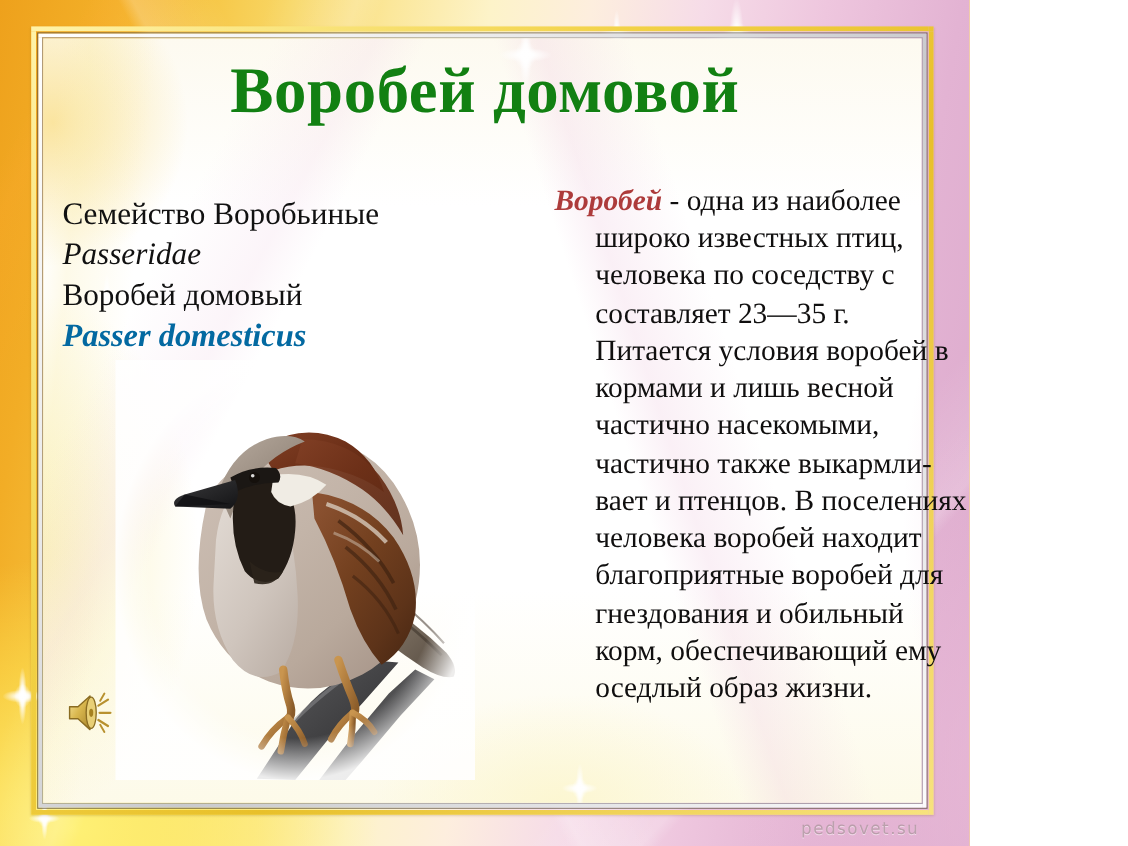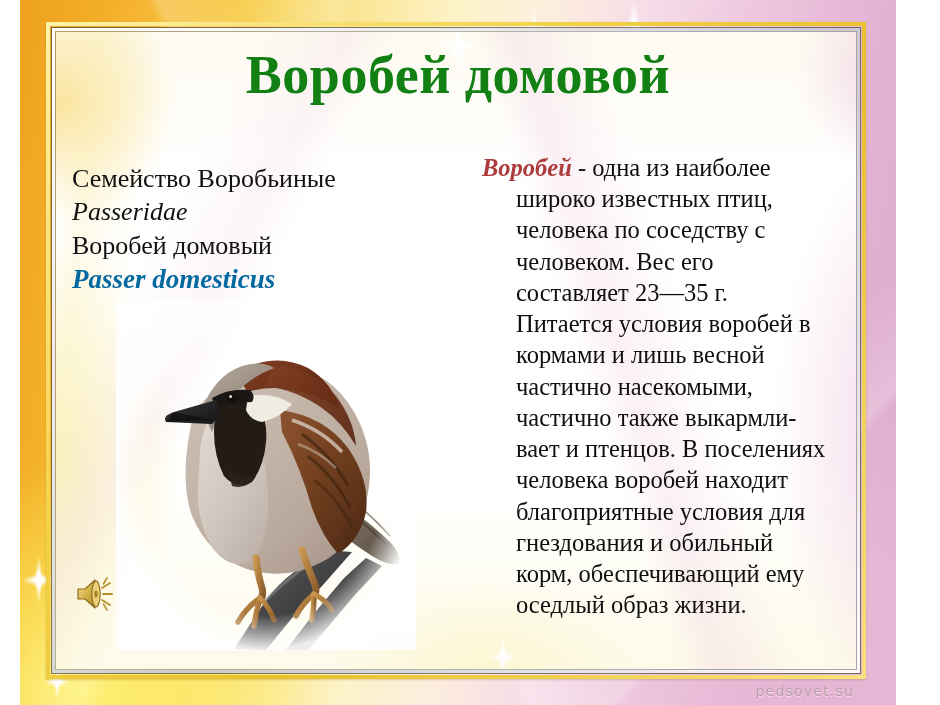--- a/index.html
+++ b/index.html
@@ -9,25 +9,24 @@
     height: 705px;
     overflow: hidden;
   }
   body {
     font-family: "Liberation Serif", "DejaVu Serif", serif;
   }
 
   
   .slide {
     position: relative;
-    width: 876px;
+    width: 808px;
     height: 705px;
     overflow: hidden;
     background: #f3c24a;
-    margin-left: 20px;
   }
 
   
   .backdrop {
     position: absolute;
     inset: 0;
     background:
       radial-gradient(ellipse 340px 300px at 60px 690px, rgba(255,243,120,0.95) 0%, rgba(255,236,90,0.45) 45%, rgba(255,236,90,0) 75%),
       radial-gradient(ellipse 420px 420px at 880px 640px, rgba(236,190,218,0.75) 0%, rgba(236,190,218,0) 70%),
       linear-gradient(100deg,
@@ -433,29 +432,28 @@
       <path d="M29.5 30 L33 36" stroke="#b8912f" stroke-width="1.6" stroke-linecap="round"></path>
     </svg>
   </div>
 
   <div class="right-col">
     <span class="ln first">
       <span class="lead">Воробей</span><span> - одна из наиболее</span>
     </span>
     <span class="ln rest">широко известных птиц,</span>
     <span class="ln rest">человека по соседству с</span>
-    <span class="ln rest">человеком. Вес его</span>
     <span class="ln rest">составляет 23—35 г.</span>
     <span class="ln rest">Питается условия воробей в</span>
     <span class="ln rest">кормами и лишь весной</span>
     <span class="ln rest">частично насекомыми,</span>
     <span class="ln rest">частично также выкармли-</span>
     <span class="ln rest">вает и птенцов. В поселениях</span>
     <span class="ln rest">человека воробей находит</span>
-    <span class="ln rest">благоприятные условия для</span>
+    <span class="ln rest">благоприятные воробей для</span>
     <span class="ln rest">гнездования и обильный</span>
     <span class="ln rest">корм, обеспечивающий ему</span>
     <span class="ln rest">оседлый образ жизни.</span>
   </div>
 
   <div class="watermark">pedsovet.su</div>
 
 </div>
 
 </body></html>

